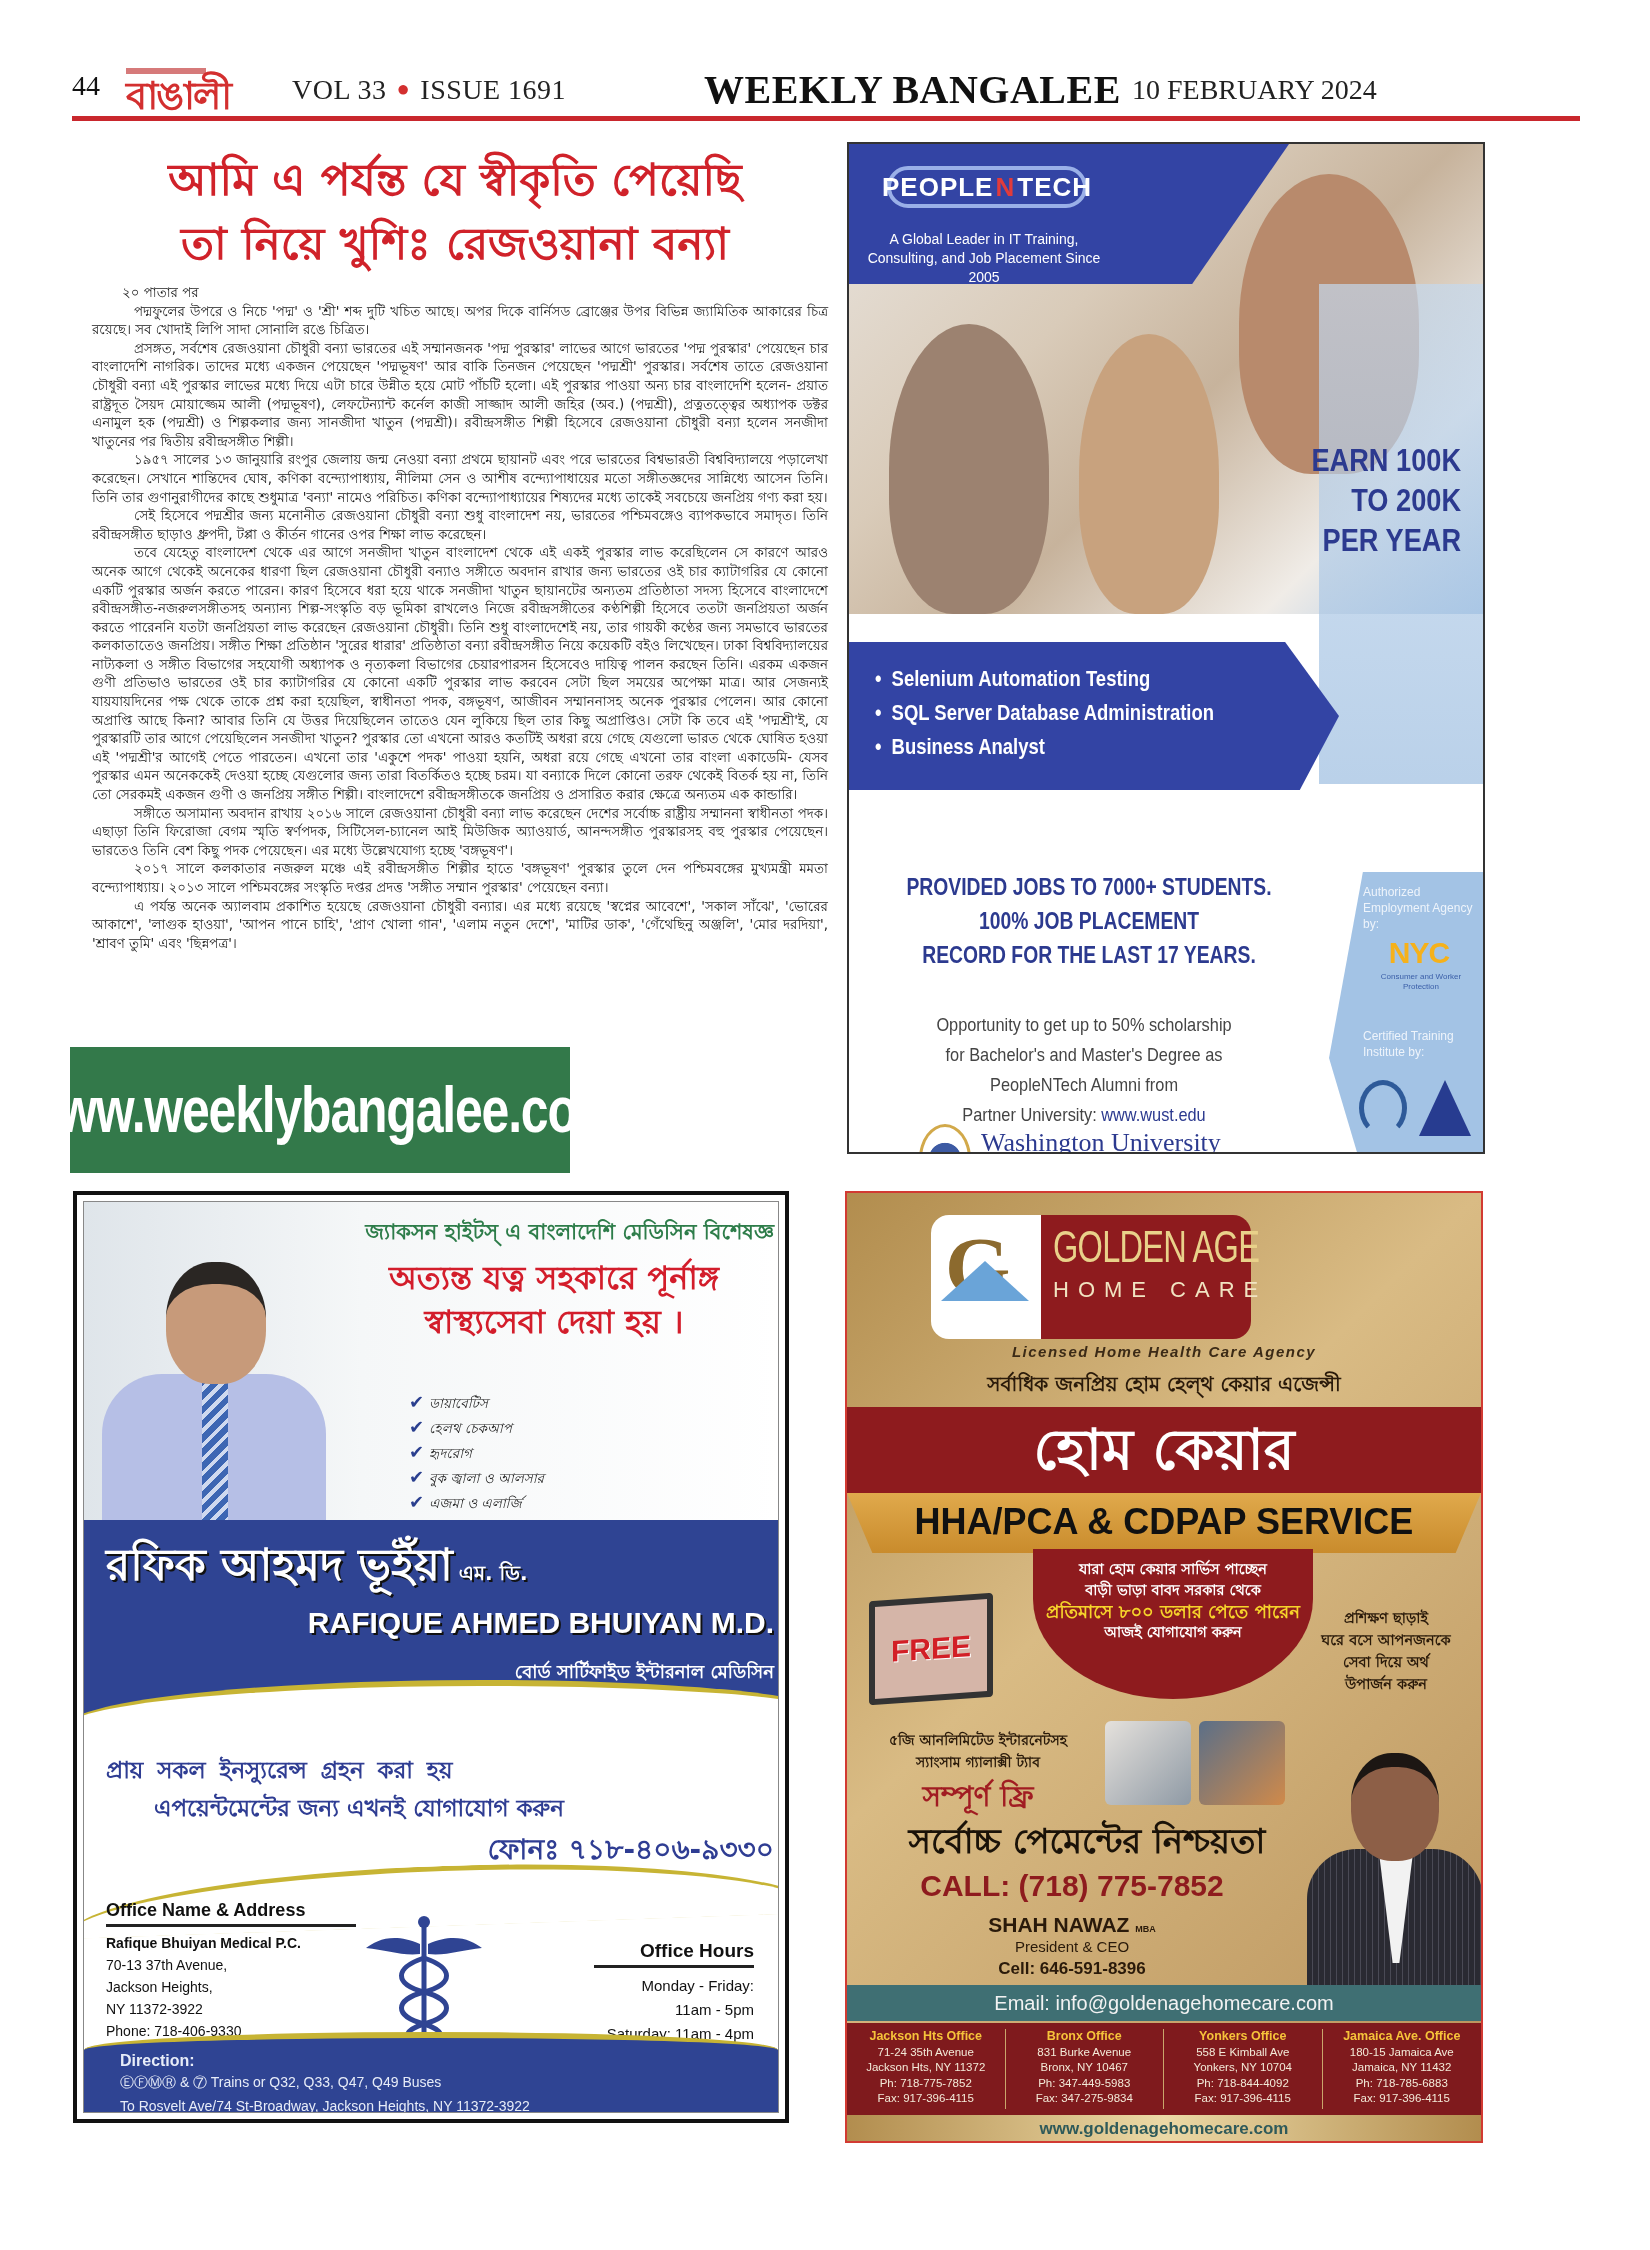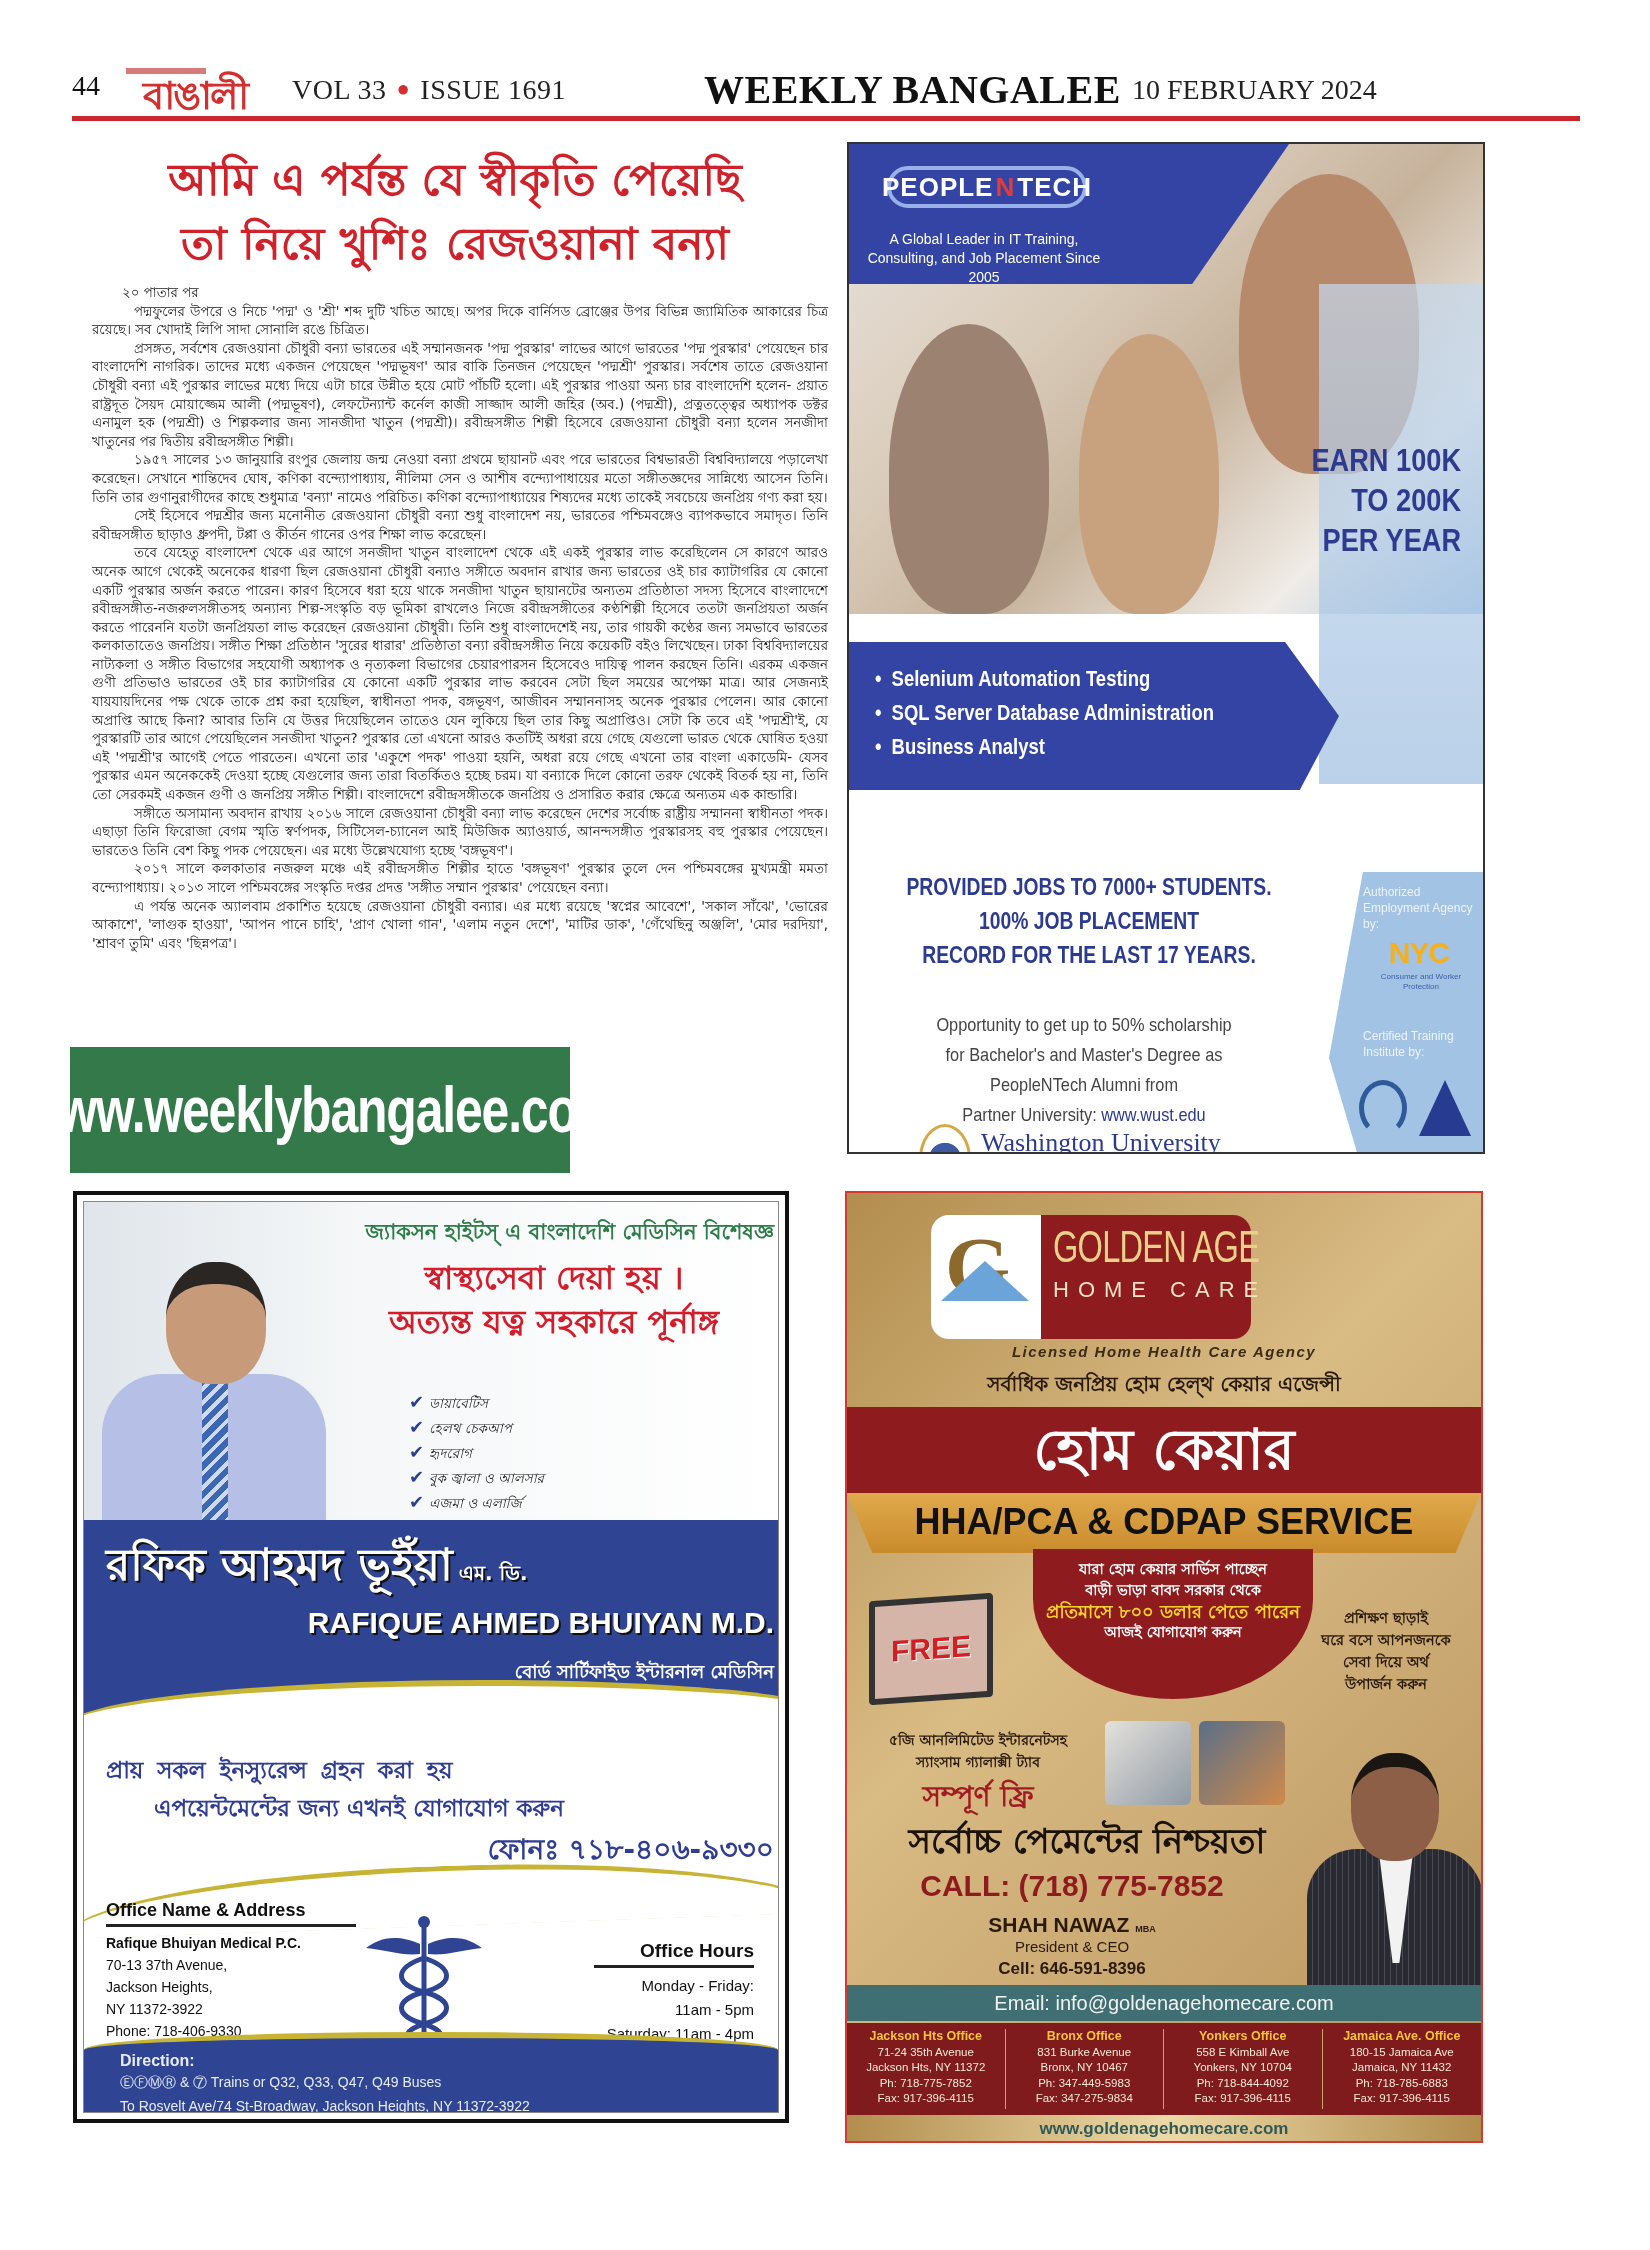--- a/index.html
+++ b/index.html
@@ -4,21 +4,21 @@
 <style>
   * { box-sizing: border-box; margin: 0; padding: 0; }
   html, body { width: 1650px; height: 2250px; background: #ffffff; overflow: hidden; }
   body { position: relative; font-family: "Liberation Sans", sans-serif; color: #111; }
 
   
   .masthead { position: absolute; left: 72px; top: 62px; width: 1508px; height: 62px; }
   .page-num { position: absolute; left: 0; top: 8px; font-family: "Liberation Serif", serif; font-size: 28px; color: #111; }
   .logo { position: absolute; left: 52px; top: 6px; width: 85px; height: 52px; background: #fff; }
   .logo .logo-top { position: absolute; left: 2px; top: 0; width: 80px; height: 6px; background: #b22; opacity: .6; }
-  .logo .logo-text { position: absolute; left: 19px; top: 6px; font-size: 38px; font-weight: bold; color: #d32f2f; line-height: 44px; font-family: "DejaVu Sans", sans-serif; letter-spacing: -2px; }
+  .logo .logo-text { position: absolute; left: 2px; top: 6px; font-size: 38px; font-weight: bold; color: #d32f2f; line-height: 44px; font-family: "DejaVu Sans", sans-serif; letter-spacing: -2px; }
   .vol { position: absolute; left: 220px; top: 12px; font-family: "Liberation Serif", serif; font-size: 28px; color: #222; letter-spacing: .5px; }
   .vol .dot { color: #d32f2f; font-size: 22px; margin: 0 10px; vertical-align: 3px; }
   .paper-name { position: absolute; left: 632px; top: 4px; font-family: "Liberation Serif", serif; font-weight: bold; font-size: 40px; color: #111; letter-spacing: .5px; }
   .date { position: absolute; left: 1060px; top: 12px; font-family: "Liberation Serif", serif; font-size: 28px; color: #222; }
   .rule { position: absolute; left: 72px; top: 116px; width: 1508px; height: 5px; background: #c9272d; }
 
   
   .headline { position: absolute; left: 90px; top: 148px; width: 730px; text-align: center; color: #d0222a; font-family: "DejaVu Sans", sans-serif; font-weight: bold; font-size: 44px; line-height: 64px; }
   .article { position: absolute; left: 92px; top: 284px; width: 736px; font-family: "DejaVu Sans", sans-serif; font-size: 13.4px; line-height: 18.6px; text-align: justify; color: #1a1a1a; }
   .article p { text-indent: 42px; }
@@ -219,22 +219,22 @@
 <div class="doc">
   <div class="doc-inner">
     <div class="doc-top"></div>
     <div class="doc-person">
       <div class="doc-body"></div>
       <div class="doc-tie"></div>
       <div class="doc-head"></div>
     </div>
     <div class="doc-subhead">জ্যাকসন হাইটস্ এ বাংলাদেশি মেডিসিন বিশেষজ্ঞ</div>
     <div class="doc-headline">
+      <div>অত্যন্ত যত্ন সহকারে পূর্নাঙ্গ</div>
       <div>স্বাস্থ্যসেবা দেয়া হয় ।</div>
-      <div>অত্যন্ত যত্ন সহকারে পূর্নাঙ্গ</div>
     </div>
     <div class="doc-services">
       <div><span class="chk">✔</span><span>ডায়াবেটিস</span></div>
       <div><span class="chk">✔</span><span>হেলথ চেকআপ</span></div>
       <div><span class="chk">✔</span><span>হৃদরোগ</span></div>
       <div><span class="chk">✔</span><span>বুক জ্বালা ও আলসার</span></div>
       <div><span class="chk">✔</span><span>এজমা ও এলার্জি</span></div>
       <div><span class="chk">✔</span><span>হাই ব্লাড প্রেসার</span></div>
       <div><span class="chk">✔</span><span>আর্থ্রাইটিস ও বাত</span></div>
       <div><span class="chk">✔</span><span>হাই কোলেস্টেরল</span></div>

